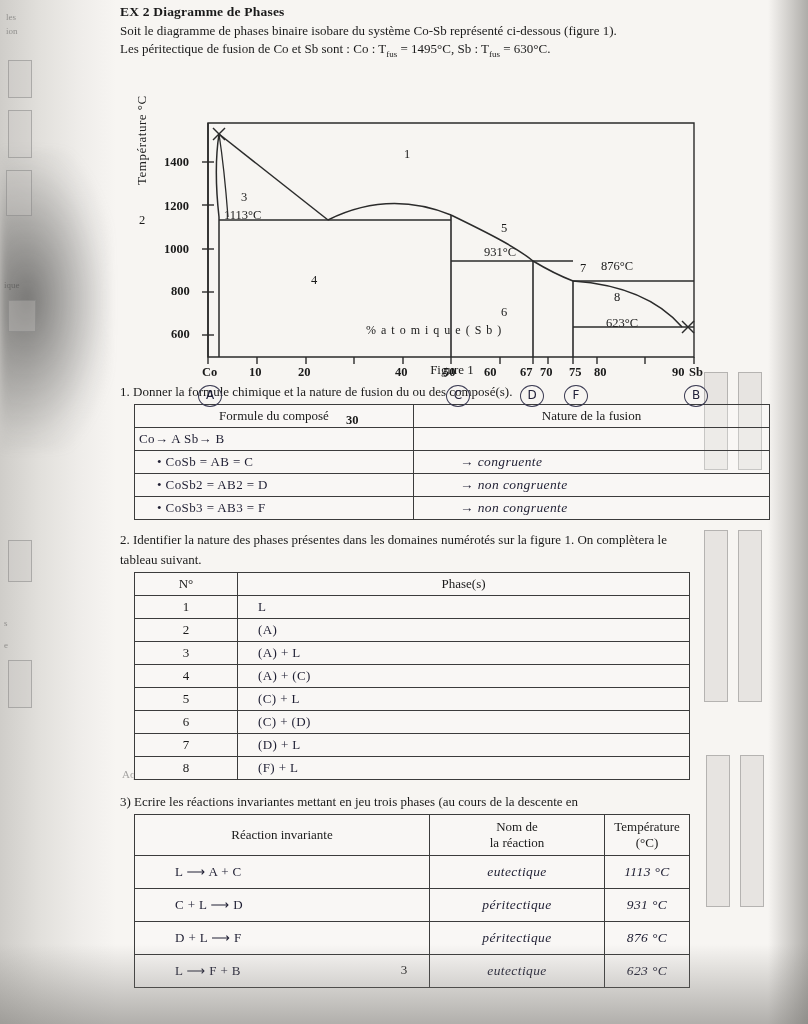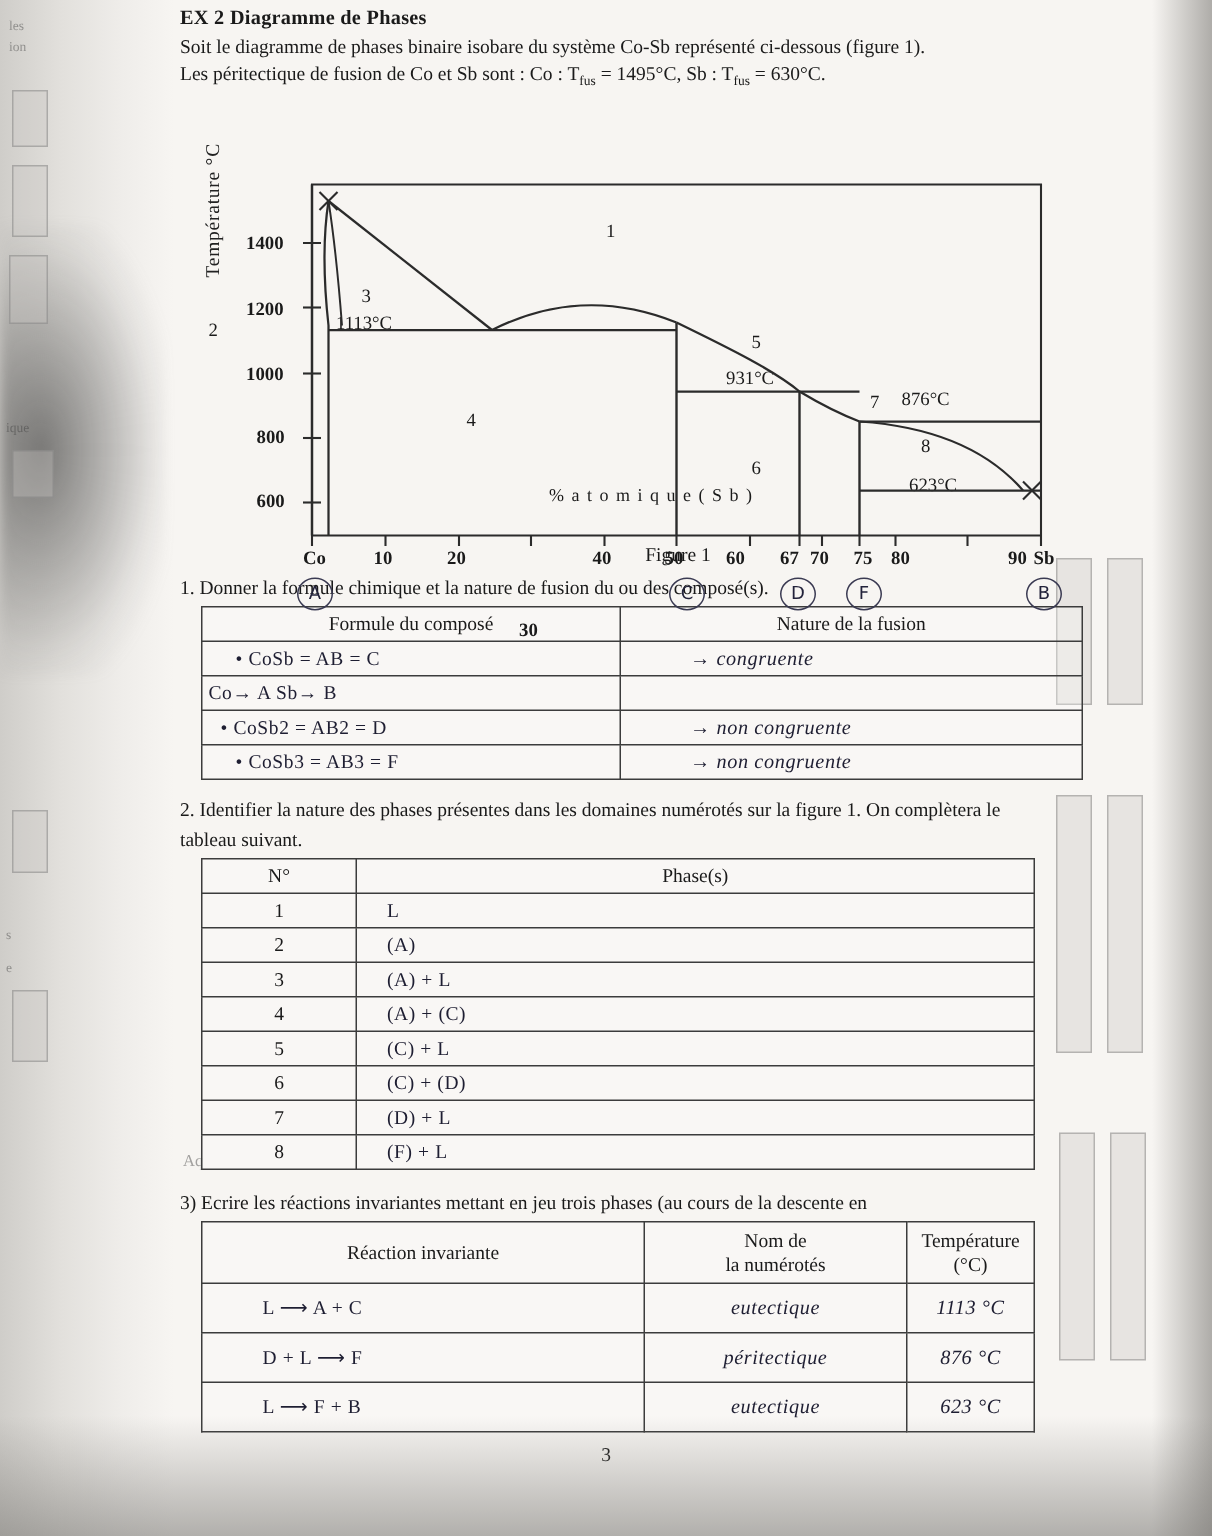--- a/index.html
+++ b/index.html
@@ -328,36 +328,36 @@
         <path d="M457 216 C 500 219, 540 232, 566 262" stroke="#2b2b2b" stroke-width="1.5" fill="none"></path>
 
         <line x1="457" y1="262" x2="578" y2="262" stroke="#2b2b2b" stroke-width="1.5"></line>
       </svg>
     </div>
 
     <div class="chart-caption">Figure 1</div>
 
     <div class="q">1. Donner la formule chimique et la nature de fusion  du ou des composé(s).</div>
 
-    <table class="tbl" style="width:588px;">
+    <table class="tbl" style="width:636px;">
       <tbody>
           <tr>
         <th class="center" style="width:270px;">Formule du composé</th>
         <th class="center">Nature de la fusion</th>
       </tr>
       <tr>
+        <td class="hwcell">Co→ A   Sb→ B</td>
+        <td></td>
+      </tr>
+      <tr>
         <td class="hwcell" style="padding-left:22px;">• CoSb = AB   = C</td>
         <td class="hwcell cursive" style="padding-left:46px;">→ congruente</td>
       </tr>
       <tr>
-        <td class="hwcell">Co→ A   Sb→ B</td>
-        <td></td>
-      </tr>
-      <tr>
-        <td class="hwcell" style="padding-left:12px;">• CoSb2 = AB2  = D</td>
+        <td class="hwcell" style="padding-left:22px;">• CoSb2 = AB2  = D</td>
         <td class="hwcell cursive" style="padding-left:46px;">→ non congruente</td>
       </tr>
       <tr>
         <td class="hwcell" style="padding-left:22px;">• CoSb3 = AB3  = F</td>
         <td class="hwcell cursive" style="padding-left:46px;">→ non congruente</td>
       </tr>
     </tbody>
       </table>
 
     <div class="q" style="margin-top:12px;">2. Identifier la nature des phases présentes dans les domaines numérotés sur la figure 1. On complètera le</div>
@@ -405,33 +405,38 @@
       </table>
 
     <div class="q" style="margin-top:14px;">3) Ecrire les réactions invariantes mettant en jeu trois phases (au cours de la descente en</div>
 
     <table class="tbl" style="width:556px;">
       <tbody>
           <tr>
         <th class="center" style="width:286px; height:38px;">Réaction invariante</th>
         <th class="center" style="width:166px;">
           <div>Nom de</div>
-          <div>la numérotés</div>
+          <div>la réaction</div>
         </th>
         <th class="center">
           <div>Température</div>
           <div>(°C)</div>
         </th>
       </tr>
       <tr>
         <td class="hwcell" style="height:30px; padding-left:40px;">L ⟶ A + C</td>
         <td class="hwcell cursive center">eutectique</td>
         <td class="hwcell cursive center">1113 °C</td>
       </tr>
       <tr>
+        <td class="hwcell" style="height:30px; padding-left:40px;">C + L ⟶ D</td>
+        <td class="hwcell cursive center">péritectique</td>
+        <td class="hwcell cursive center">931 °C</td>
+      </tr>
+      <tr>
         <td class="hwcell" style="height:30px; padding-left:40px;">D + L ⟶ F</td>
         <td class="hwcell cursive center">péritectique</td>
         <td class="hwcell cursive center">876 °C</td>
       </tr>
       <tr>
         <td class="hwcell" style="height:30px; padding-left:40px;">L ⟶ F + B</td>
         <td class="hwcell cursive center">eutectique</td>
         <td class="hwcell cursive center">623 °C</td>
       </tr>
     </tbody>

